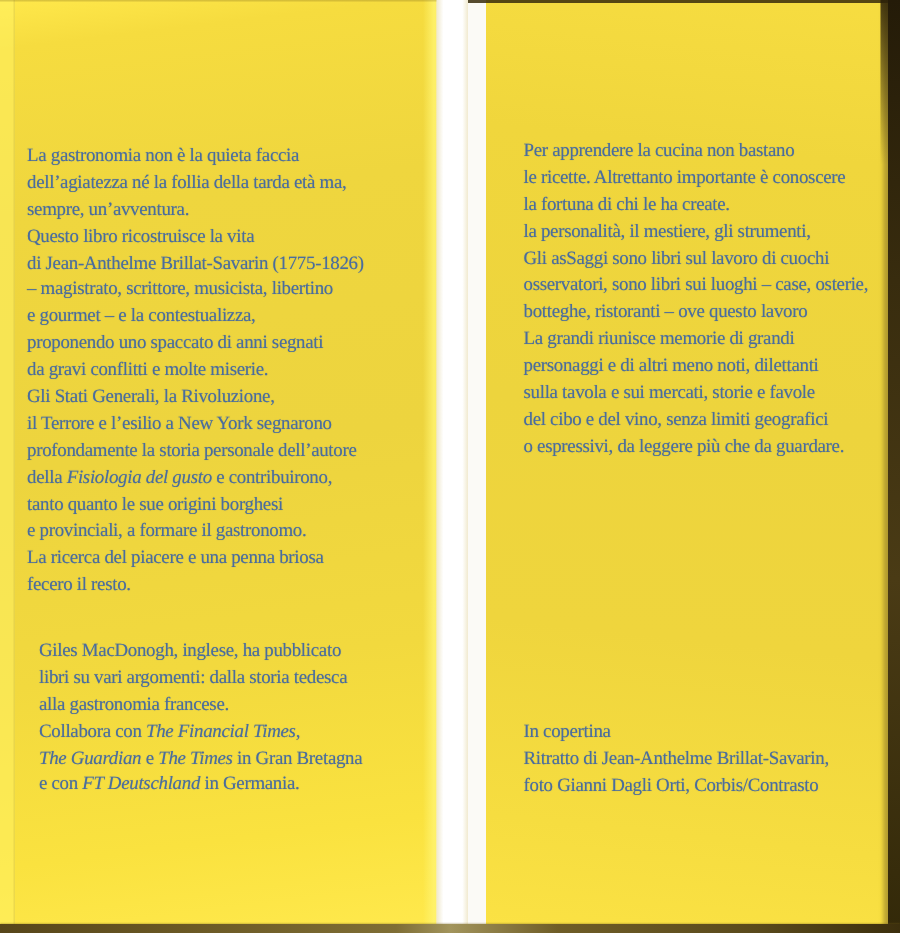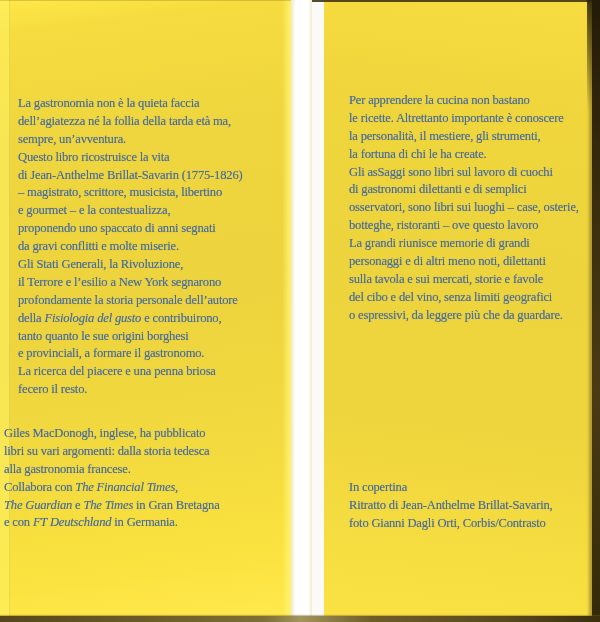--- a/index.html
+++ b/index.html
@@ -65,21 +65,21 @@
   
   .textblock {
     position:absolute; white-space:nowrap;
     font-size:12.6px; letter-spacing:-0.2px;
     color:#4a6d9e;
     text-shadow:0 0 0.7px rgba(74,109,158,0.55);
   }
   .line { height:17.9px; line-height:17.9px; }
   .line em { font-style:italic; }
   .tb-left-intro  { left:18px; top:95px;  }
-  .tb-left-bio    { left:4px; top:425px; }
+  .tb-left-bio    { left:26px; top:425px; }
   .tb-right-series{ left:25px; top:92px;  }
   .tb-right-credit{ left:25px; top:479px; }
 </style>
 </head>
 <body>
 
 <div class="stage">
 
   <div class="flap flap-left">
     <div class="textblock tb-left-intro">
@@ -110,24 +110,23 @@
         <div class="line"><span>e con </span><em>FT Deutschland</em><span> in Germania.</span></div>
       </div>
   </div>
 
   <div class="gap"></div>
 
   <div class="flap flap-right">
     <div class="textblock tb-right-series">
         <div class="line"><span>Per apprendere la cucina non bastano</span></div>
         <div class="line"><span>le ricette. Altrettanto importante è conoscere</span></div>
+        <div class="line"><span>la fortuna di chi le ha create.</span></div>
         <div class="line"><span>la personalità, il mestiere, gli strumenti,</span></div>
-        <div class="line"><span>la fortuna di chi le ha create.</span></div>
         <div class="line"><span>Gli asSaggi sono libri sul lavoro di cuochi</span></div>
-        <div class="line"><span>di gastronomi dilettanti e di semplici</span></div>
         <div class="line"><span>osservatori, sono libri sui luoghi – case, osterie,</span></div>
         <div class="line"><span>botteghe, ristoranti – ove questo lavoro</span></div>
         <div class="line"><span>La grandi riunisce memorie di grandi</span></div>
         <div class="line"><span>personaggi e di altri meno noti, dilettanti</span></div>
         <div class="line"><span>sulla tavola e sui mercati, storie e favole</span></div>
         <div class="line"><span>del cibo e del vino, senza limiti geografici</span></div>
         <div class="line"><span>o espressivi, da leggere più che da guardare.</span></div>
       </div>
     <div class="textblock tb-right-credit">
         <div class="line"><span>In copertina</span></div>

